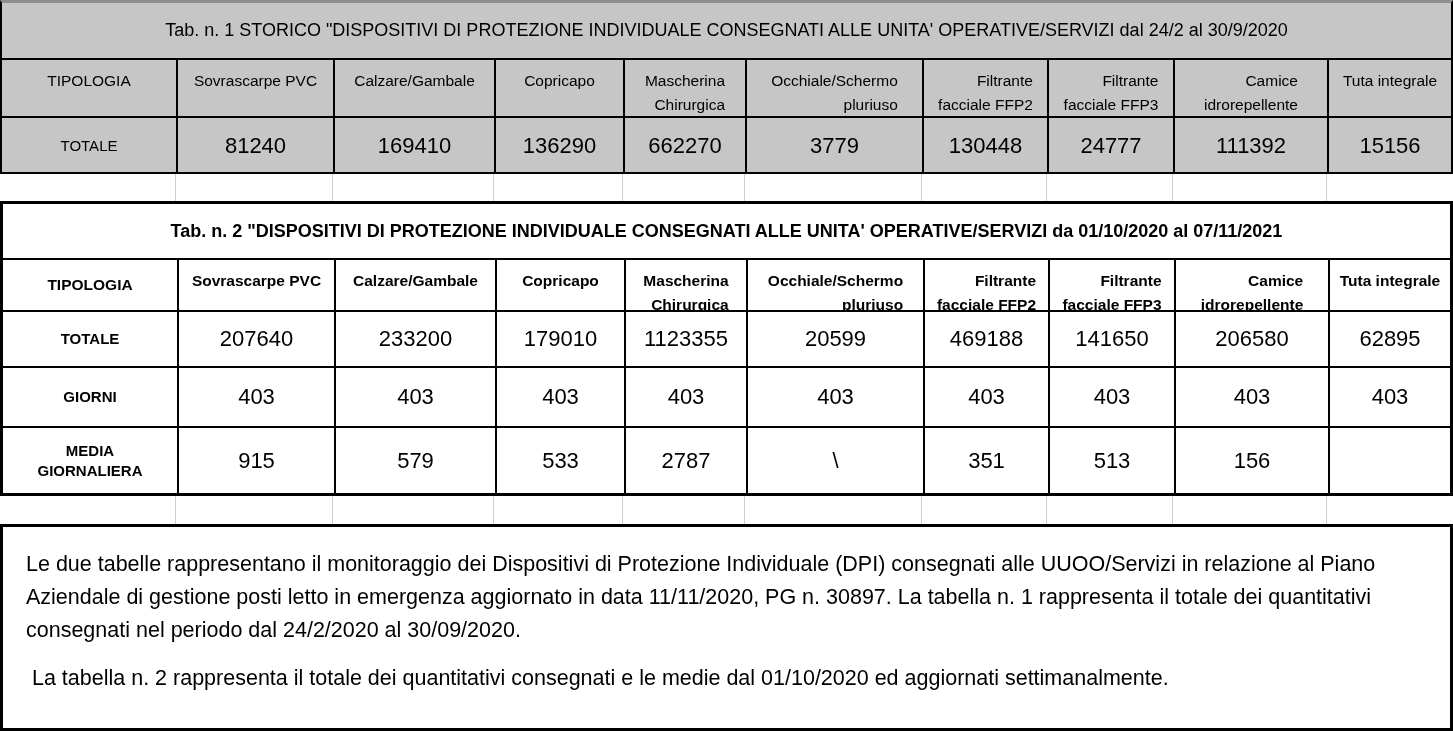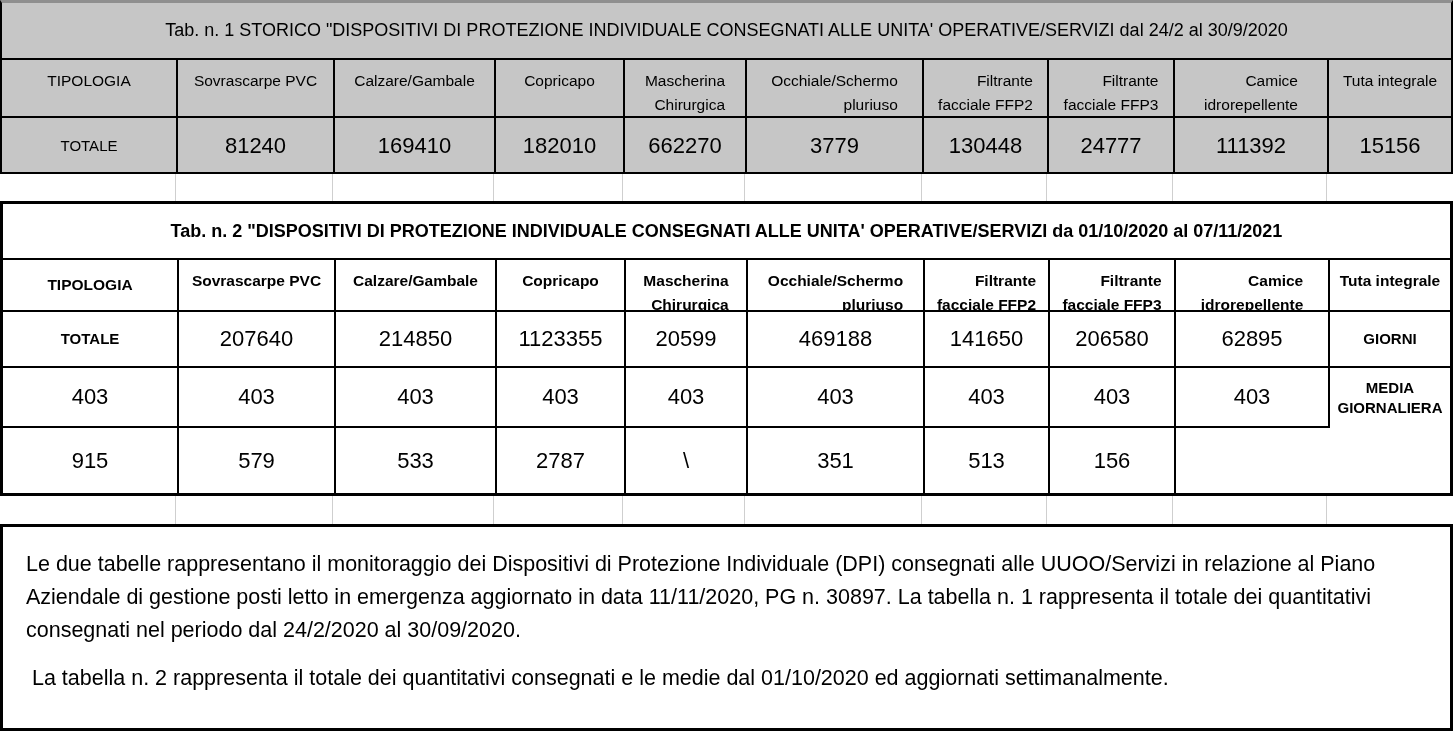--- a/index.html
+++ b/index.html
@@ -98,21 +98,21 @@
 facciale FFP2</div>
       <div class="cell hdr rb">Filtrante
 facciale FFP3</div>
       <div class="cell hdr rb">Camice
 idrorepellente</div>
       <div class="cell hdr rb">Tuta integrale</div>
 
       <div class="cell lab">TOTALE</div>
       <div class="cell val">81240</div>
       <div class="cell val">169410</div>
-      <div class="cell val">182010</div>
+      <div class="cell val">136290</div>
       <div class="cell val">662270</div>
       <div class="cell val">3779</div>
       <div class="cell val">130448</div>
       <div class="cell val">24777</div>
       <div class="cell val">111392</div>
       <div class="cell val">15156</div>
     </div>
   </section>
 
   <div class="spacer s1 grid">
@@ -143,21 +143,22 @@
       <div class="cell hdr rb">Filtrante
 facciale FFP2</div>
       <div class="cell hdr rb">Filtrante
 facciale FFP3</div>
       <div class="cell hdr rb">Camice
 idrorepellente</div>
       <div class="cell hdr rb">Tuta integrale</div>
 
       <div class="cell lab rb">TOTALE</div>
       <div class="cell val rb">207640</div>
-      <div class="cell val rb">214850</div>
+      <div class="cell val rb">233200</div>
+      <div class="cell val rb">179010</div>
       <div class="cell val rb">1123355</div>
       <div class="cell val rb">20599</div>
       <div class="cell val rb">469188</div>
       <div class="cell val rb">141650</div>
       <div class="cell val rb">206580</div>
       <div class="cell val rb">62895</div>
 
       <div class="cell lab rb">GIORNI</div>
       <div class="cell val rb">403</div>
       <div class="cell val rb">403</div>

